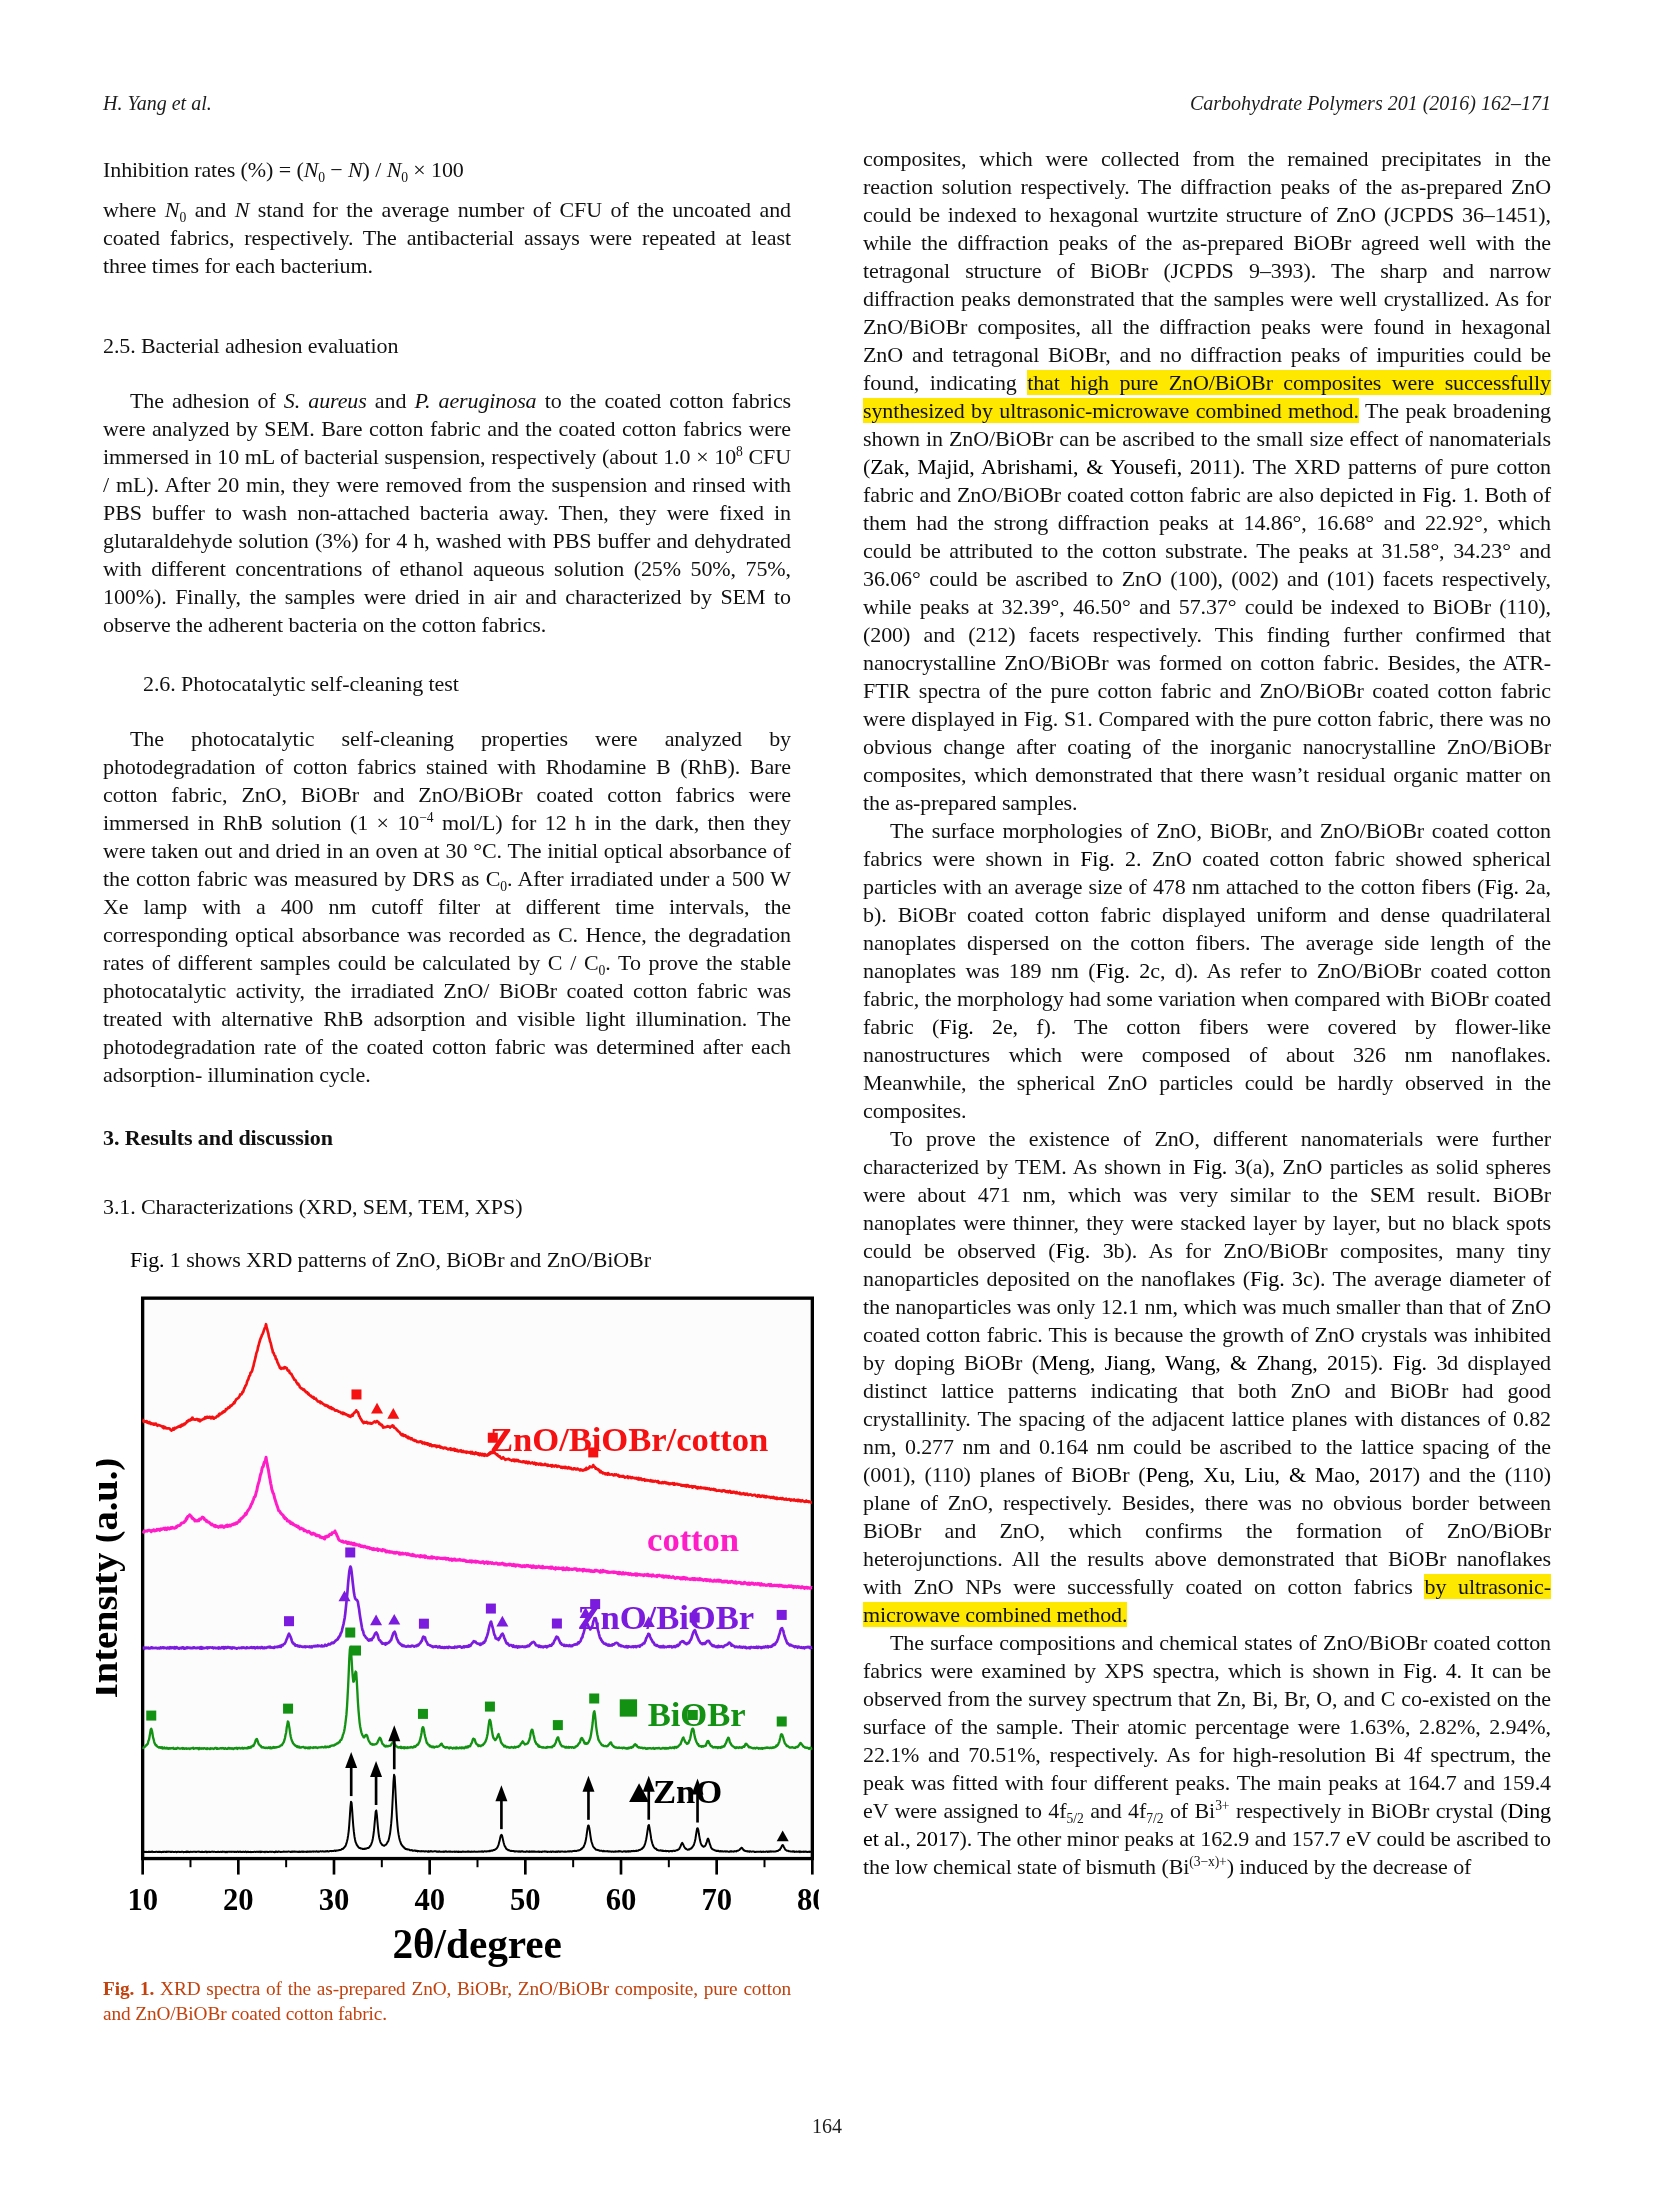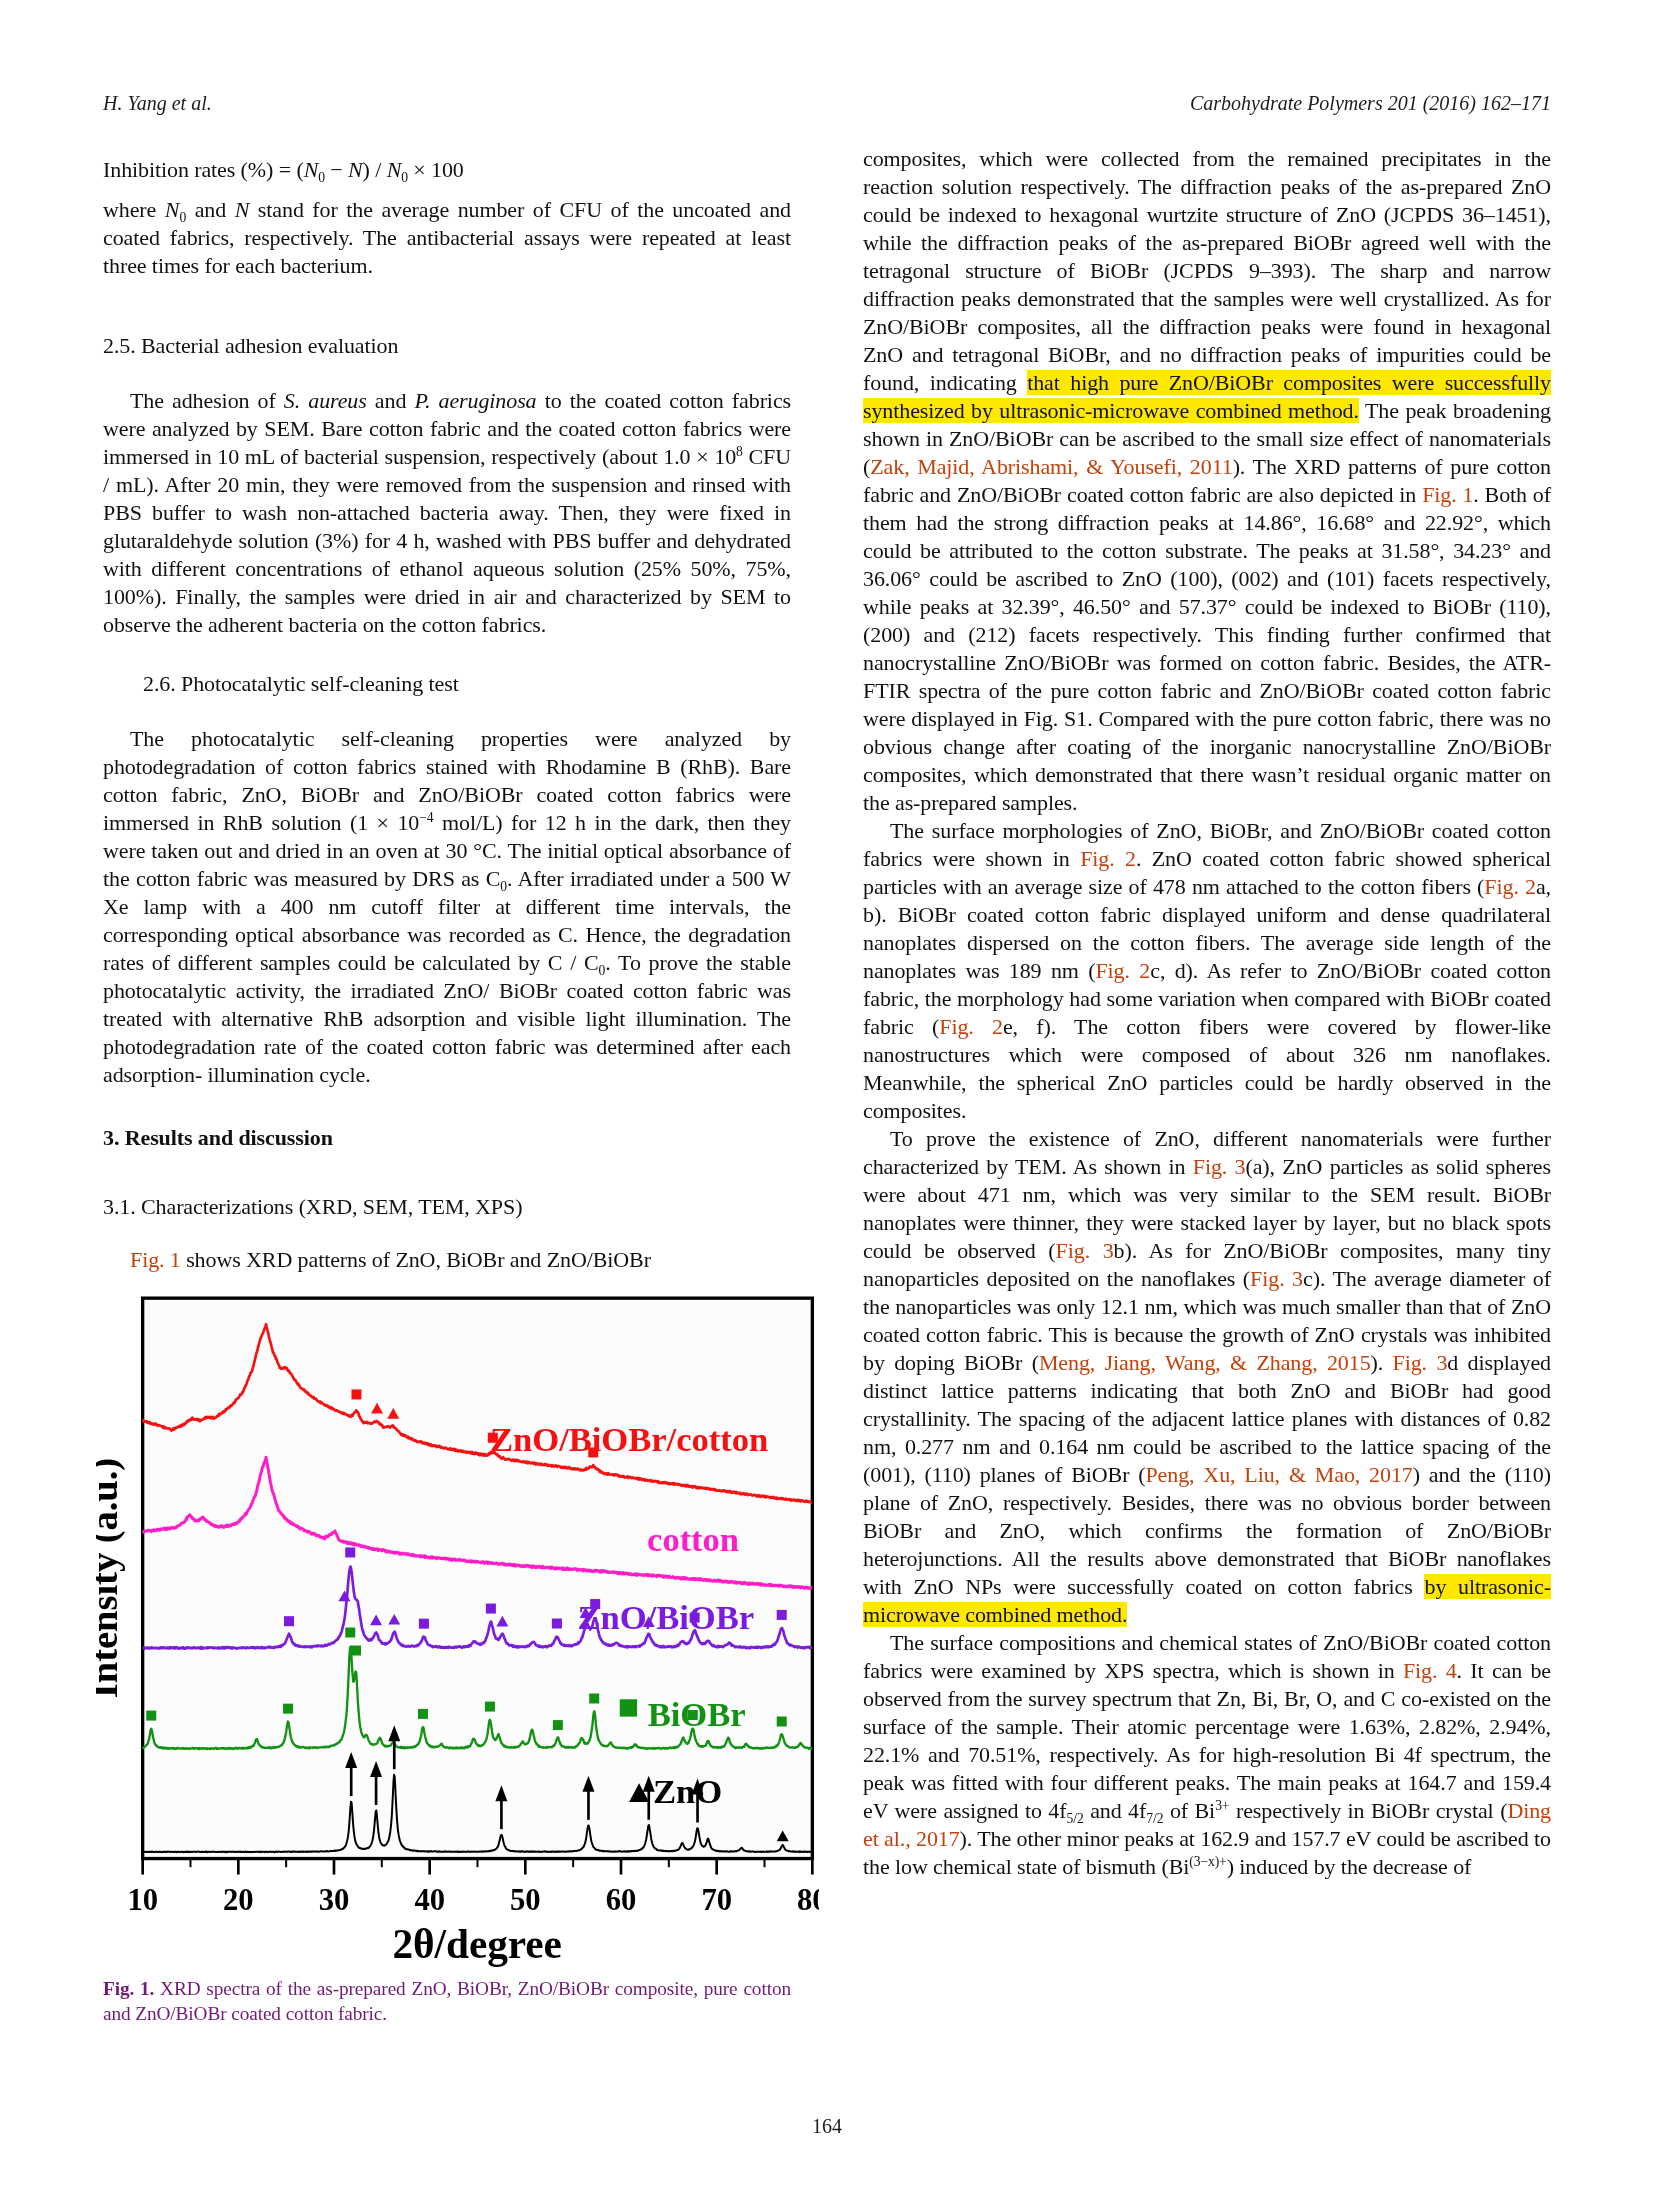--- a/index.html
+++ b/index.html
@@ -15,30 +15,30 @@
   .body-par{margin:0;}
   .ind{text-indent:27px;}
   .eq{margin:10.7px 0 0 0;text-align:left;}
   .eq-note{margin:12px 0 0 0;}
   .sec-head{margin:51px 0 0 0;font-size:22px;font-weight:normal;text-align:left;}
   .sec-head.bold{font-style:normal;font-weight:bold;}
   .after-head{margin-top:27px;}
   .it{font-style:italic;}
   .bd{font-weight:bold;}
   sup,sub{font-size:0.62em;line-height:0;}
-  .lnk{color:#c2410c;}
+  .lnk{color:#000000;}
   .hl{background:#ffe800;}
   #h25{margin-top:52px;}
   #h26{margin-top:31px;margin-left:40px;}
   #h3{margin-top:35px;}
   #h31{margin-top:41px;}
   #fig-intro{margin-top:25px;}
   figure{margin:16px 0 0 -6.7px;padding:0;width:723px;}
   #fig1-svg{display:block;}
-  .caption{margin:6.7px 0 0 0;font-size:19.3px;line-height:25px;text-align:justify;color:#701a75;}
+  .caption{margin:6.7px 0 0 0;font-size:19.3px;line-height:25px;text-align:justify;color:#c2410c;}
   #footer{position:absolute;top:2115px;left:0;width:1654px;text-align:center;font-size:20px;color:#1c1c1c;}
 </style>
 </head>
 <body>
 
 <div id="page">
 
   <div class="hdr" id="hdr-left">H. Yang et al.</div>
   <div class="hdr" id="hdr-right">Carbohydrate Polymers 201 (2016) 162–171</div>
 

